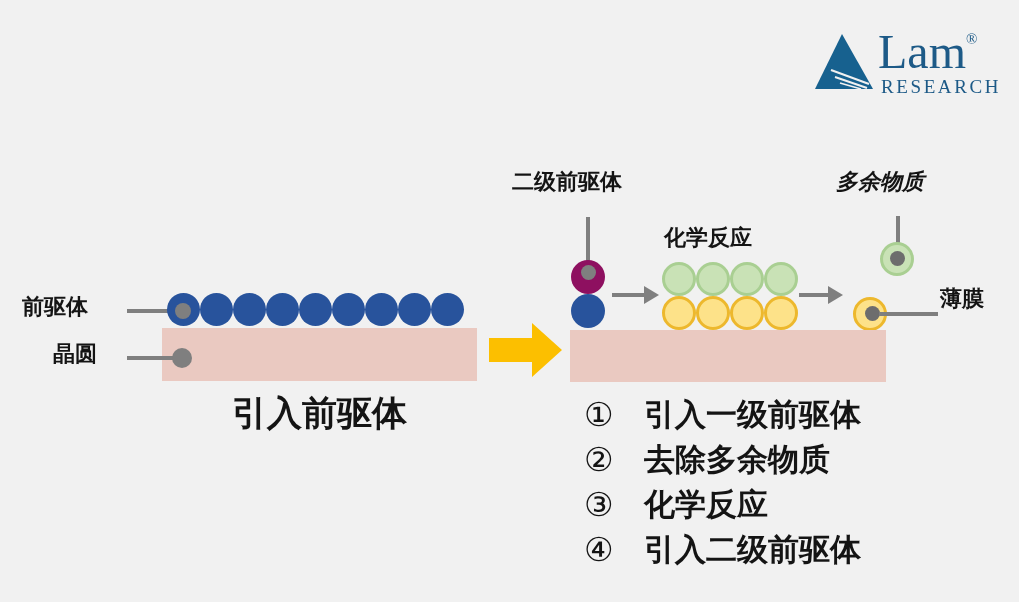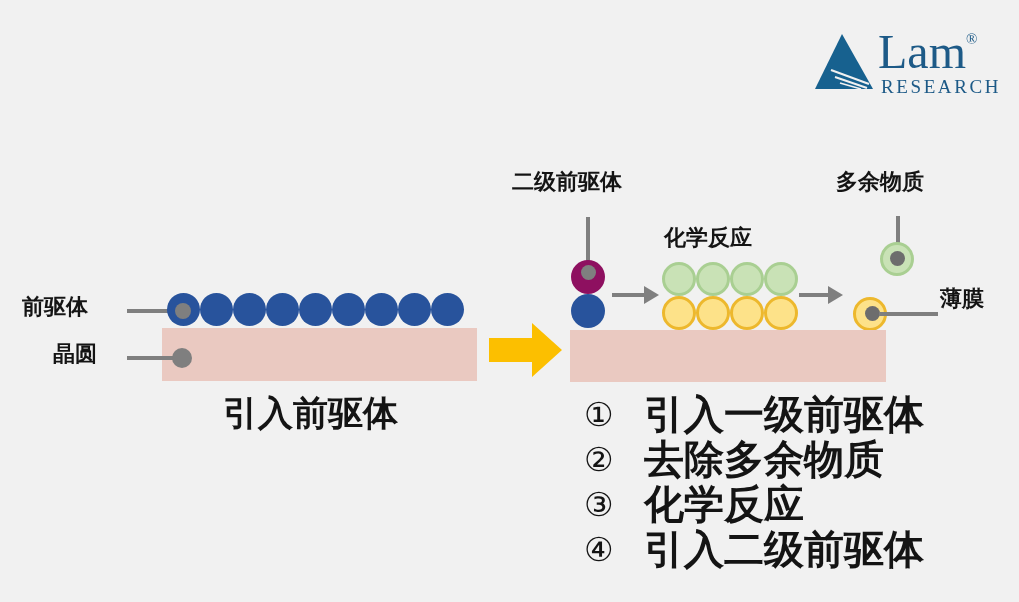--- a/index.html
+++ b/index.html
@@ -45,21 +45,21 @@
   .steps{display:flex;flex-direction:column;}
   .step-row{display:flex;align-items:center;height:45px;}
   .step-num{
     font-family:"DejaVu Sans",sans-serif;
     font-size:33px;
     font-weight:400;
     color:var(--text-black,#141414);
     width:36px;
   }
   .step-text{
-    font-size:40px;
+    font-size:31px;
     font-weight:700;
     color:var(--text-black,#141414);
     margin-left:24px;
     white-space:nowrap;
   }
   
   .logo-lam{
     font-family:"Liberation Serif","DejaVu Serif",serif;
     font-size:48px;
     font-weight:500;
@@ -106,21 +106,21 @@
       <div class="molecule mol-blue"></div>
       <div class="molecule mol-blue"></div>
     </div>
   <div class="abs callout-dot" style="left:175px;top:303px;width:16px;height:16px;"></div>
 
   <div class="abs wafer" style="left:162px;top:328px;width:315px;height:53px;"></div>
   <div class="abs callout-line" style="left:127px;top:356px;width:52px;height:3.5px;"></div>
   <div class="abs callout-dot" style="left:172px;top:348px;width:20px;height:20px;"></div>
   <div class="abs label" style="left:53px;top:342px;">晶圆</div>
 
-  <div class="abs label caption" style="left:153px;top:394px;width:315px;">引入前驱体</div>
+  <div class="abs label caption" style="left:162px;top:394px;width:315px;">引入前驱体</div>
 
   <svg class="abs" style="left:489px;top:322px;" width="74" height="56" viewBox="0 0 74 56">
     <polygon points="0,16 43,16 43,1 73,28 43,55 43,40 0,40" fill="var(--transition-arrow-yellow,#fcbf00)"></polygon>
   </svg>
 
   <div class="abs label" style="left:512px;top:170px;">二级前驱体</div>
   <div class="abs callout-line" style="left:586px;top:217px;width:3.5px;height:57px;"></div>
 
   <div class="abs circle" style="left:571px;top:260px;width:34px;height:34px;background:var(--molecule-purple,#8e1060);"></div>
   <div class="abs callout-dot" style="left:581px;top:265px;width:15px;height:15px;"></div>
@@ -140,21 +140,21 @@
   <div class="abs mol-row" style="left:662px;top:296px;">
       <div class="molecule mol-yellow"></div>
       <div class="molecule mol-yellow"></div>
       <div class="molecule mol-yellow"></div>
       <div class="molecule mol-yellow"></div>
     </div>
 
   <div class="abs garrow-shaft" style="left:799px;top:293px;width:30px;"></div>
   <div class="abs garrow-head" style="left:828px;top:286px;"></div>
 
-  <div class="abs label" style="left:836px;top:170px;">多余物质</div>
+  <div class="abs label" style="left:836px;top:170px;font-style:italic;">多余物质</div>
   <div class="abs callout-line" style="left:896px;top:216px;width:3.5px;height:42px;"></div>
   <div class="abs circle" style="left:880px;top:242px;width:34px;height:34px;background:var(--molecule-green-fill,#c9e2b6);border:3px solid var(--molecule-green-stroke,#a9cf92);"></div>
   <div class="abs callout-dot" style="left:890px;top:251px;width:15px;height:15px;background:#6d6d6d;"></div>
 
   <div class="abs circle" style="left:853px;top:297px;width:34px;height:34px;background:var(--molecule-yellow-fill,#fde289);border:3px solid var(--molecule-yellow-stroke,#edb82d);"></div>
   <div class="abs callout-dot" style="left:865px;top:306px;width:15px;height:15px;background:#6d6d6d;"></div>
   <div class="abs callout-line" style="left:879px;top:312px;width:59px;height:3.5px;"></div>
   <div class="abs label" style="left:940px;top:287px;font-family:Liberation Serif, serif;">薄膜</div>
 
   <div class="abs wafer" style="left:570px;top:330px;width:316px;height:52px;"></div>

